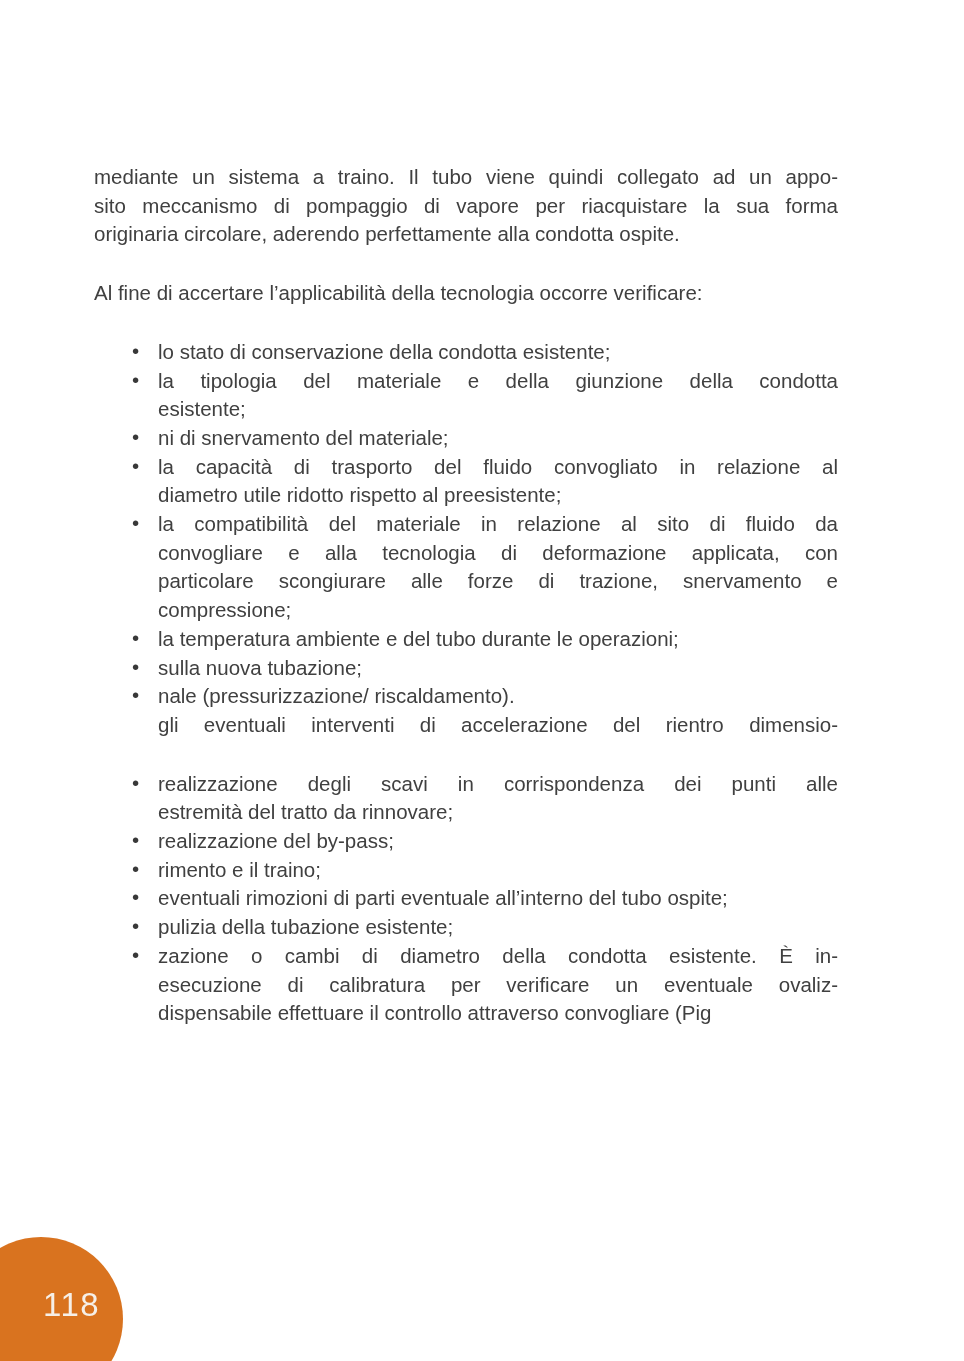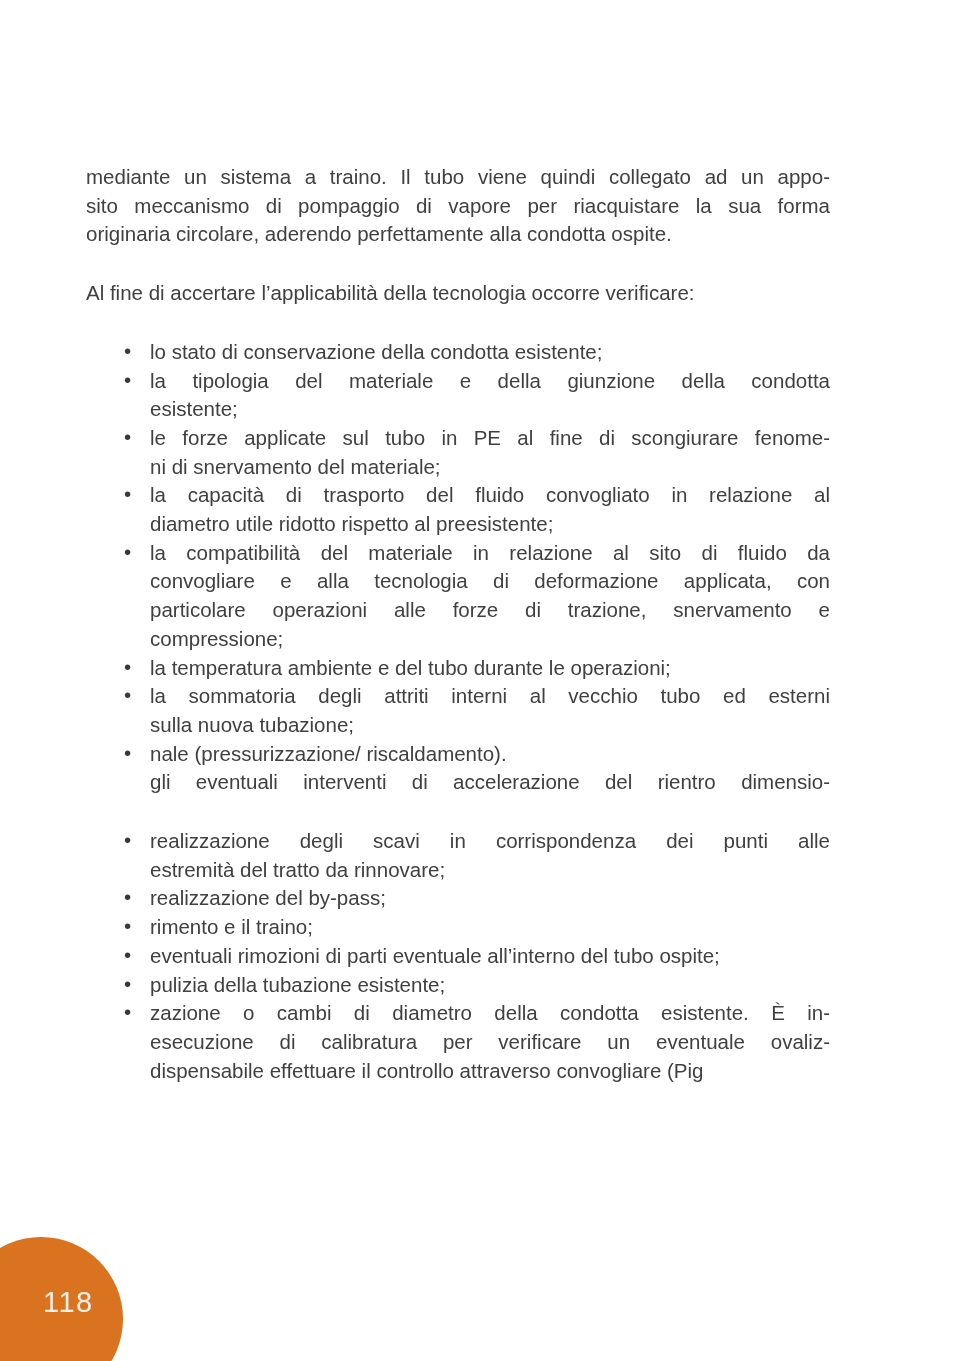--- a/index.html
+++ b/index.html
@@ -6,21 +6,21 @@
   body {
     width: 964px;
     height: 1361px;
     position: relative;
     background: #FFFFFF;
     overflow: hidden;
     font-family: "Liberation Sans", sans-serif;
   }
   .content {
     position: absolute;
-    left: 86px;
+    left: 94px;
     top: 163px;
     width: 744px;
     font-size: 20.5px;
     line-height: 28.7px;
     font-weight: 300;
     color: #404040;
   }
   .para { margin: 0 0 30px 0; }
   .bullet-list {
     list-style: none;
@@ -42,21 +42,21 @@
     left: -41px;
     top: 1237px;
     width: 164px;
     height: 164px;
     border-radius: 50%;
   }
   .page-number {
     position: absolute;
     left: 84px;
     top: 51px;
-    font-size: 29px;
+    font-size: 33px;
     line-height: 1;
     letter-spacing: 1.5px;
     font-weight: 300;
     color: #F6EFE7;
   }
 </style>
 </head>
 <body>
 
 <div class="content">
@@ -81,50 +81,48 @@
     <li>
       <span class="bullet">•</span>
       <span class="li-text">
           <span class="tline jfull">la tipologia del materiale e della giunzione della condotta</span>
           <span class="tline">esistente;</span>
         </span>
     </li>
     <li>
       <span class="bullet">•</span>
       <span class="li-text">
-          <span class="tline jfull">le forze applicate sul tubo in PE al fine di scongiurare fenome-</span>
           <span class="tline">ni di snervamento del materiale;</span>
         </span>
     </li>
     <li>
       <span class="bullet">•</span>
       <span class="li-text">
           <span class="tline jfull">la capacità di trasporto del fluido convogliato in relazione al</span>
           <span class="tline">diametro utile ridotto rispetto al preesistente;</span>
         </span>
     </li>
     <li>
       <span class="bullet">•</span>
       <span class="li-text">
           <span class="tline jfull">la compatibilità del materiale in relazione al sito di fluido da</span>
           <span class="tline jfull">convogliare e alla tecnologia di deformazione applicata, con</span>
-          <span class="tline jfull">particolare operazioni alle forze di trazione, snervamento e</span>
+          <span class="tline jfull">particolare scongiurare alle forze di trazione, snervamento e</span>
           <span class="tline">compressione;</span>
         </span>
     </li>
     <li>
       <span class="bullet">•</span>
       <span class="li-text">
           <span class="tline">la temperatura ambiente e del tubo durante le operazioni;</span>
         </span>
     </li>
     <li>
       <span class="bullet">•</span>
       <span class="li-text">
-          <span class="tline jfull">la sommatoria degli attriti interni al vecchio tubo ed esterni</span>
           <span class="tline">sulla nuova tubazione;</span>
         </span>
     </li>
     <li>
       <span class="bullet">•</span>
       <span class="li-text">
           <span class="tline">nale (pressurizzazione/ riscaldamento).</span>
           <span class="tline jfull">gli eventuali interventi di accelerazione del rientro dimensio-</span>
         </span>
     </li>

